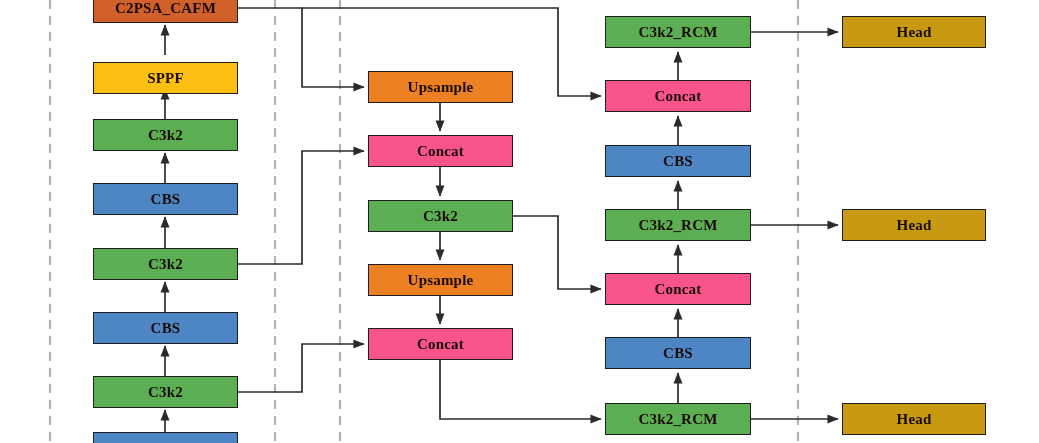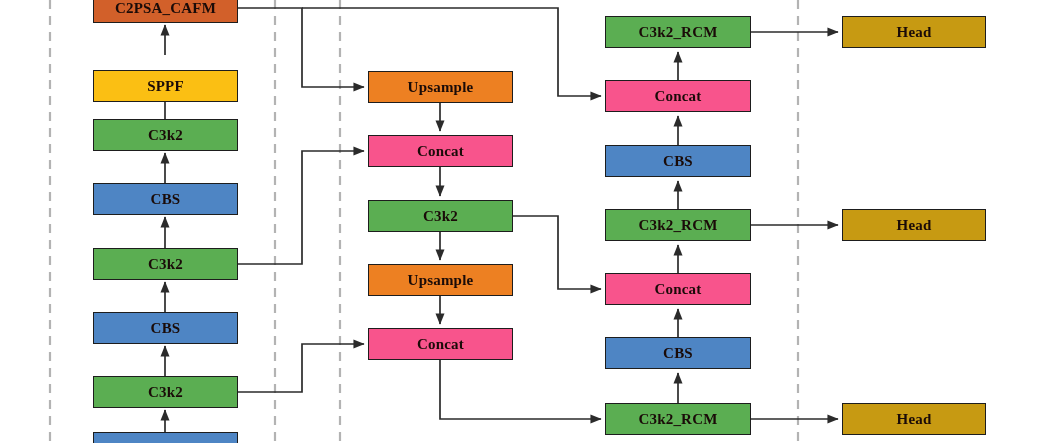--- a/index.html
+++ b/index.html
@@ -85,21 +85,21 @@
         <polyline points="678,403 678,373" fill="none" stroke="#2b2b2b" stroke-width="1.7" stroke-linejoin="miter" stroke-linecap="butt" marker-end="url(#arrowhead)"></polyline>
         <polyline points="751,32 838,32" fill="none" stroke="#2b2b2b" stroke-width="1.7" stroke-linejoin="miter" stroke-linecap="butt" marker-end="url(#arrowhead)"></polyline>
         <polyline points="751,225 838,225" fill="none" stroke="#2b2b2b" stroke-width="1.7" stroke-linejoin="miter" stroke-linecap="butt" marker-end="url(#arrowhead)"></polyline>
         <polyline points="751,419 838,419" fill="none" stroke="#2b2b2b" stroke-width="1.7" stroke-linejoin="miter" stroke-linecap="butt" marker-end="url(#arrowhead)"></polyline>
       </g>
   </svg>
   <div id="node-layer">
       <div class="node" style="left: 93px; top: -7px; width: 145px; height: 30px; background: rgb(210, 96, 42); font-size: 15px;">
         <span class="node-label">C2PSA_CAFM</span>
       </div>
-      <div class="node" style="left: 93px; top: 70px; width: 145px; height: 32px; background: rgb(251, 191, 19); font-size: 15px;">
+      <div class="node" style="left: 93px; top: 62px; width: 145px; height: 32px; background: rgb(251, 191, 19); font-size: 15px;">
         <span class="node-label">SPPF</span>
       </div>
       <div class="node" style="left: 93px; top: 119px; width: 145px; height: 32px; background: rgb(91, 174, 82); font-size: 15px;">
         <span class="node-label">C3k2</span>
       </div>
       <div class="node" style="left: 93px; top: 183px; width: 145px; height: 32px; background: rgb(78, 133, 196); font-size: 15px;">
         <span class="node-label">CBS</span>
       </div>
       <div class="node" style="left: 93px; top: 248px; width: 145px; height: 32px; background: rgb(91, 174, 82); font-size: 15px;">
         <span class="node-label">C3k2</span>

